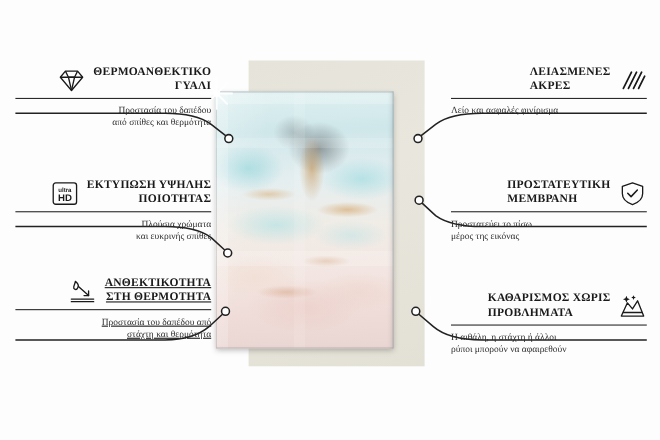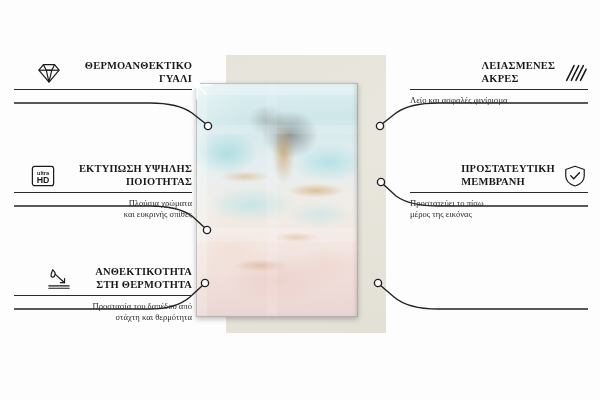--- a/index.html
+++ b/index.html
@@ -60,29 +60,29 @@
 
   
   .feat{position:absolute;width:178px;}
   .feat.left{left:14px;text-align:right;}
   .feat.right{left:410px;text-align:left;}
   .head{display:flex;align-items:center;gap:7px;}
   .feat.left .head{justify-content:flex-end;}
   .feat.right .head{justify-content:flex-start;flex-direction:row-reverse;}
   .title{
     font-size:10.5px;line-height:12.5px;font-weight:bold;
-    letter-spacing:.2px;white-space:pre-line;margin-left:16px;
+    letter-spacing:.2px;white-space:pre-line;
   }
   .ico{flex:0 0 auto;width:26px;height:24px;display:block;}
   .rule{height:1px;background:#2a2a2a;margin:4px 0 5px;}
   .desc{
     font-size:8.6px;line-height:11px;white-space:pre-line;color:#2b2b2b;
   }
 
-  .f1{top:60px;} .f2{top:163px;} .f3{top:266px;}
+  .f1{top:60px;} .f2{top:163px;} .f3{top:252px;text-decoration:underline;}
   .f4{top:60px;} .f5{top:163px;} .f6{top:266px;}
 </style>
 </head>
 <body>
 
 <div id="stage">
 
   <div class="backboard"></div>
 
   <div class="glass">
@@ -127,20 +127,22 @@
           <path d="M3,10 H25"></path>
             <path d="M8,4 L11,10 L14,23"></path>
           <path d="M20,4 L17,10 L14,23"></path>
             <path d="M11,10 H17"></path>
         </g>
       </svg>
       <div class="title">ΘΕΡΜΟΑΝΘΕΚΤΙΚΟ
 ΓΥΑΛΙ</div>
     </div>
     <div class="rule"></div>
+    <div class="desc">Προστασία του δαπέδου
+από σπίθες και θερμότητα</div>
   </div>
 
   <div class="feat left f2">
     <div class="head">
       <svg class="ico" viewBox="0 0 28 26">
         <rect x="2.5" y="2.5" width="23" height="21" rx="2.5" fill="none" stroke="#1a1a1a" stroke-width="1.3"></rect>
         <text x="14" y="11.4" text-anchor="middle" font-family="Liberation Sans, sans-serif" font-size="6" font-weight="bold" fill="#1a1a1a">ultra</text>
         <text x="14" y="20.6" text-anchor="middle" font-family="Liberation Sans, sans-serif" font-size="9.5" font-weight="bold" fill="#1a1a1a">HD</text>
       </svg>
       <div class="title">ΕΚΤΥΠΩΣΗ ΥΨΗΛΗΣ
@@ -194,14 +196,33 @@
           <line x1="20" y1="21" x2="26" y2="9"></line>
         </g>
       </svg>
       <div class="title">ΛΕΙΑΣΜΕΝΕΣ
 ΑΚΡΕΣ</div>
     </div>
     <div class="rule"></div>
     <div class="desc">Λείο και ασφαλές φινίρισμα</div>
   </div>
 
+  <div class="feat right f6">
+    <div class="head">
+      <svg class="ico" viewBox="0 0 28 26">
+        <g fill="none" stroke="#1a1a1a" stroke-width="1.3" stroke-linejoin="round">
+          <path d="M3,22 L9,9 L14,15 L19,7 L25,22 Z"></path>
+          <path d="M4.5,18.5 H23.5"></path>
+        </g>
+        <g fill="#1a1a1a">
+          <path d="M8,2 L9,4.4 L11.4,5.4 L9,6.4 L8,8.8 L7,6.4 L4.6,5.4 L7,4.4 Z"></path>
+          <path d="M15,1.5 L15.7,3.1 L17.3,3.8 L15.7,4.5 L15,6.1 L14.3,4.5 L12.7,3.8 L14.3,3.1 Z"></path>
+        </g>
+      </svg>
+      <div class="title">ΚΑΘΑΡΙΣΜΟΣ ΧΩΡΙΣ
+ΠΡΟΒΛΗΜΑΤΑ</div>
+    </div>
+    <div class="rule"></div>
+    <div class="desc">Η αιθάλη, η στάχτη ή άλλοι
+ρύποι μπορούν να αφαιρεθούν</div>
+  </div>
 
 </div>
 
 </body></html>

